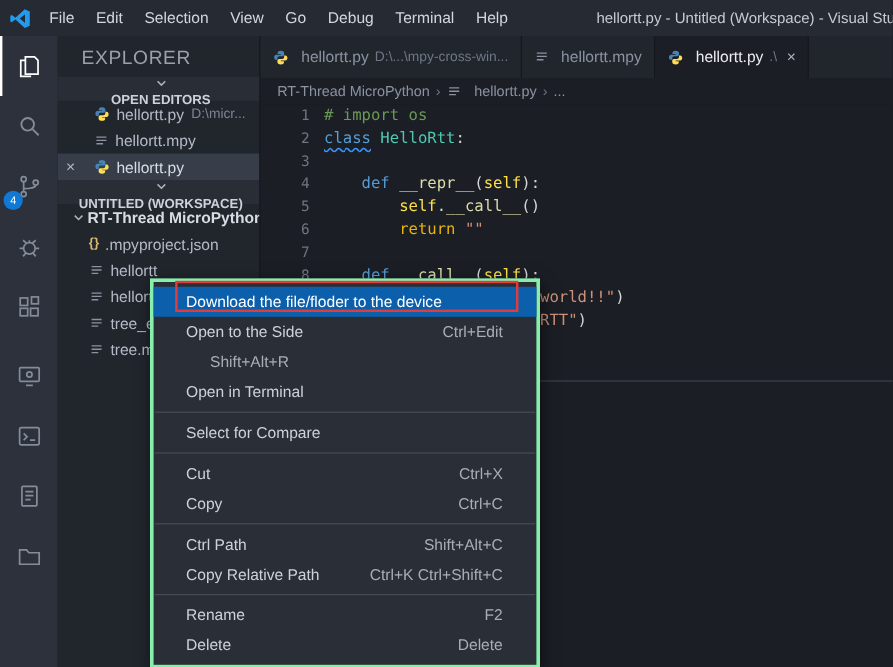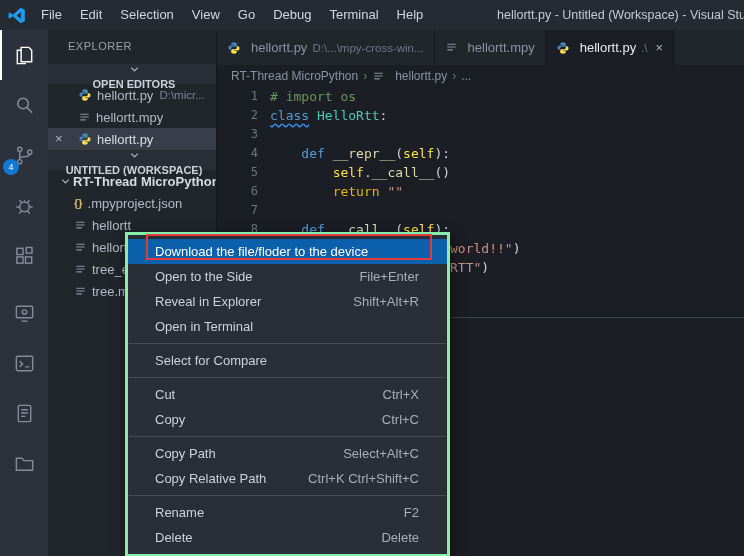--- a/index.html
+++ b/index.html
@@ -27,21 +27,21 @@
   .ab-item.active { color:#ffffff; border-left:2px solid #fff; padding-right:2px; }
   .ab-item svg { width:23px; height:23px; }
   .ab-gap { height:8px; }
   .badge { position:absolute; left:3px; bottom:5px; min-width:16px; height:16px; border-radius:8px;
     background:var(--badge_blue,#1178d4); color:#fff; font-size:9px; line-height:16px; text-align:center;
     padding:0 2px; }
 
   
   .sidebar { position:absolute; left:48px; top:30px; width:169px; height:526px;
     background:#21252c; font-size:13px; color:#b4bac5; border-right:1px solid #15171c; z-index:1;}
-  .sb-title { height:34px; padding:10px 0 0 20px; font-size:11px; letter-spacing:.5px; color:#9aa1ad; }
+  .sb-title { height:34px; padding:10px 0 0 20px; font-size:16px; letter-spacing:.5px; color:#9aa1ad; }
   .section-header { height:20px; display:flex; align-items:center; gap:3px; padding-left:4px;
     font-size:11px; font-weight:bold; color:#cdd2da; background:#282d36;flex-direction:column; }
   .chev { display:flex; color:#aeb4bf; }
   .oe-row { height:22px; display:flex; align-items:center; padding-left:30px; position:relative;
     white-space:nowrap; overflow:hidden; }
   .oe-row.selected { background:#373d49; color:#d8dce3; }
   .oe-close { position:absolute; left:7px; top:0; height:22px; line-height:22px; color:#b4bac5; font-size:13px; }
   .ficon { display:flex; margin-right:5px; flex:none; }
   .oe-detail { color:#7c8493; font-size:11.5px; margin-left:6px; overflow:hidden; }
   .tree-row-folder { height:22px; display:flex; align-items:center; padding-left:12px; gap:2px;
@@ -372,24 +372,23 @@
     </div>
   <div class="panel-divider"></div>
 
   <div id="context-menu" class="context-menu">
       <div class="menu-row highlight">
         <span class="label">Download the file/floder to the device</span>
         <span class="shortcut"></span>
       </div>
       <div class="menu-row">
         <span class="label">Open to the Side</span>
-        <span class="shortcut">File+Enter</span>
-      </div>
-      <div class="menu-row">
-        <span class="label">Reveal in Explorer</span>
+        <span class="shortcut">Ctrl+Edit</span>
+      </div>
+      <div class="menu-row">
         <span class="shortcut">Shift+Alt+R</span>
       </div>
       <div class="menu-row">
         <span class="label">Open in Terminal</span>
         <span class="shortcut"></span>
       </div>
       <div class="menu-sep"></div>
       <div class="menu-row">
         <span class="label">Select for Compare</span>
         <span class="shortcut"></span>
@@ -398,22 +397,22 @@
       <div class="menu-row">
         <span class="label">Cut</span>
         <span class="shortcut">Ctrl+X</span>
       </div>
       <div class="menu-row">
         <span class="label">Copy</span>
         <span class="shortcut">Ctrl+C</span>
       </div>
       <div class="menu-sep"></div>
       <div class="menu-row">
-        <span class="label">Copy Path</span>
-        <span class="shortcut">Select+Alt+C</span>
+        <span class="label">Ctrl Path</span>
+        <span class="shortcut">Shift+Alt+C</span>
       </div>
       <div class="menu-row">
         <span class="label">Copy Relative Path</span>
         <span class="shortcut">Ctrl+K Ctrl+Shift+C</span>
       </div>
       <div class="menu-sep"></div>
       <div class="menu-row">
         <span class="label">Rename</span>
         <span class="shortcut">F2</span>
       </div>

